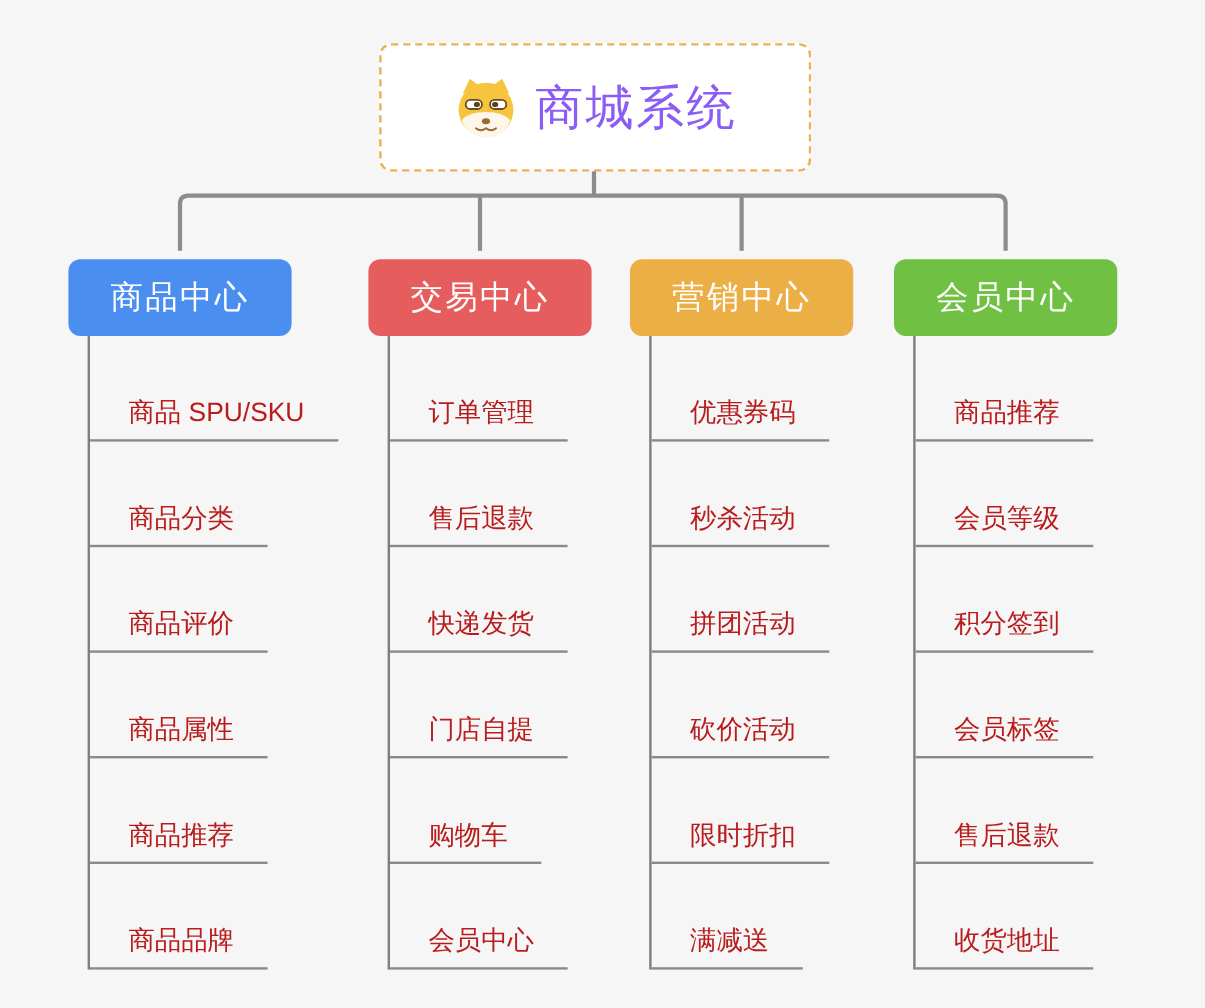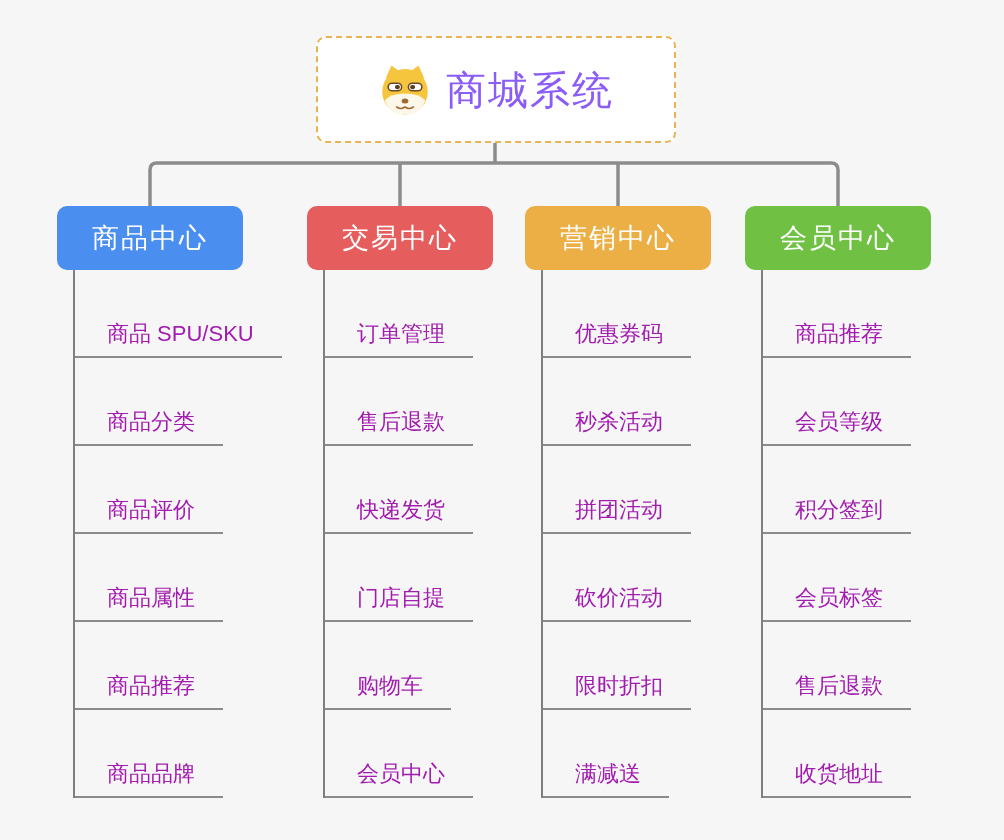--- a/index.html
+++ b/index.html
@@ -40,21 +40,21 @@
     font-size: 40px;
     font-weight: 500;
     color: #8b5cf6;
     letter-spacing: 2px;
     line-height: 1;
   }
   .dog-icon { width: 54px; height: 54px; flex: 0 0 auto; }
   
   .branch {
     position: absolute;
-    top: 206px;
+    top: 216px;
     width: 186px;
   }
   .branch-box {
     width: 186px; height: 64px;
     border-radius: 10px;
     display: flex;
     align-items: center;
     justify-content: center;
     color: #ffffff;
     font-size: 27px;
@@ -71,21 +71,21 @@
   }
   .child {
     height: 88px;
     display: flex;
     align-items: flex-end;
     width: max-content;
     min-width: 120px;
     padding: 0 28px 7px 32px;
     border-bottom: 2px solid #8a8a8a;
     font-size: 22px;
-    color: #a21caf;
+    color: #b91c1c;
     white-space: nowrap;
   }
   .b0 { left: 57px; }
   .b1 { left: 307px; }
   .b2 { left: 525px; }
   .b3 { left: 745px; }
 </style>
 </head>
 <body>
 

